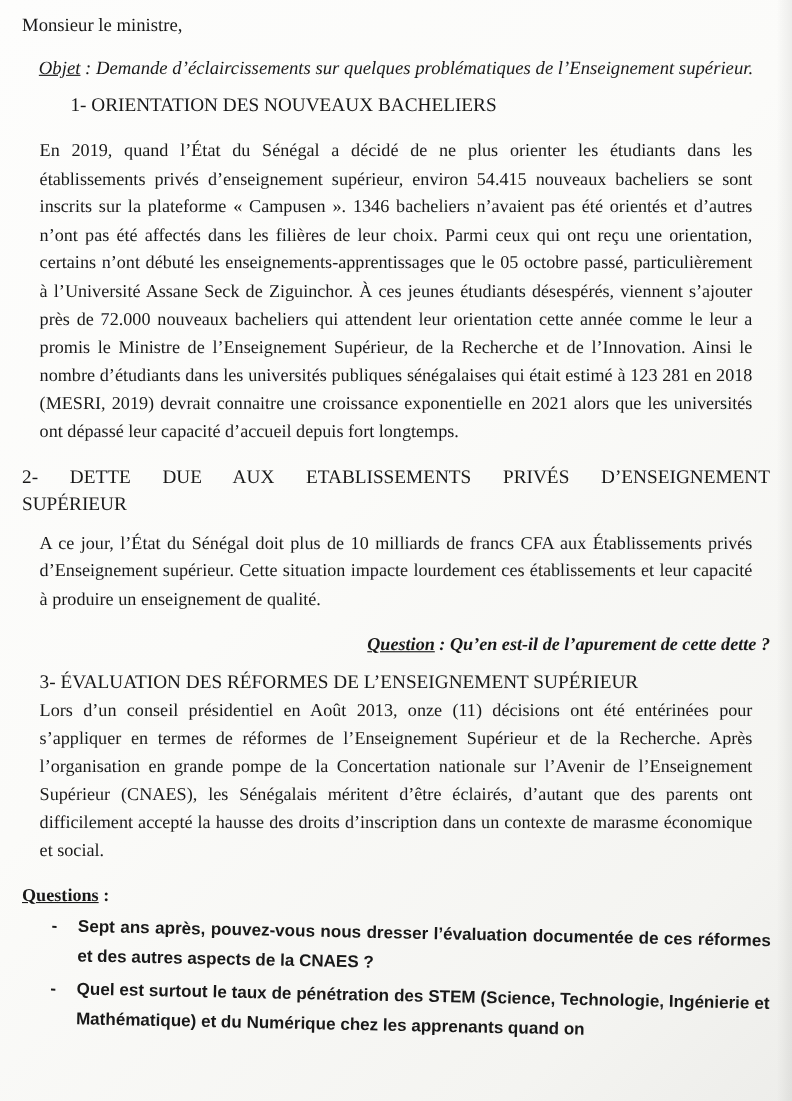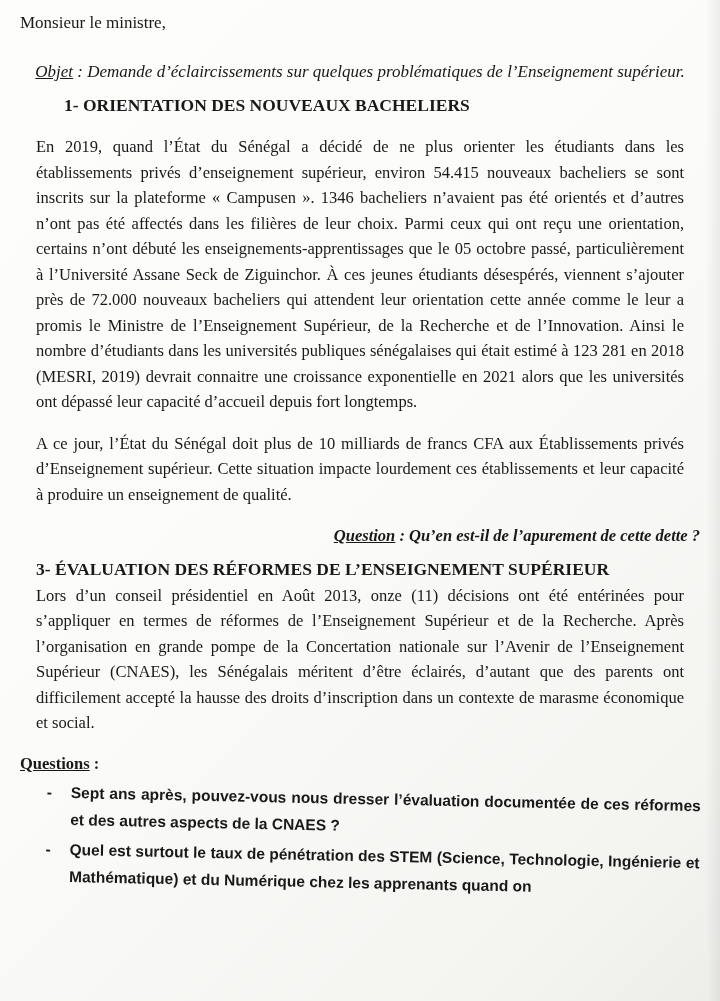--- a/index.html
+++ b/index.html
@@ -20,34 +20,34 @@
     content: "";
     position: absolute;
     top: 0; right: 0;
     width: 14px; height: 100%;
     background: linear-gradient(to right, rgba(0,0,0,0), rgba(0,0,0,0.06));
     pointer-events: none;
   }
   .salutation {
     font-size: 17px;
     line-height: 22px;
-    margin: 0 0 24px 0;
+    margin: 0 0 14px 0;
   }
   .objet {
     font-size: 17px;
     line-height: 27px;
     font-style: italic;
     margin: 0 0 8px 0;
     text-align: center;
   }
   .u { text-decoration: underline; }
   .sec-heading {
     font-size: 17.5px;
     line-height: 25px;
-    font-weight: 700;
+    font-weight: 400;
     margin: 0;
   }
   .h1 { margin: 0 0 1px 44px; }
   .h2 { margin: 11px 0 0 0; text-align: justify; word-spacing: 0.48em; }
   .h3 { margin: 8px 0 0 16px; }
   .body-par {
     font-size: 16.5px;
     line-height: 25.5px;
     text-align: justify;
     margin: 16px;
@@ -103,20 +103,21 @@
 <div class="page">
 
   <p class="salutation">Monsieur le ministre,</p>
 
   <p class="objet"><span class="u">Objet</span><span> : Demande d’éclaircissements sur quelques problématiques de l’Enseignement supérieur.</span></p>
 
   <h2 class="sec-heading h1">1- ORIENTATION DES NOUVEAUX BACHELIERS</h2>
   <p class="body-par">En 2019, quand l’État du Sénégal a décidé de ne plus orienter les étudiants dans les établissements privés d’enseignement supérieur, environ 54.415 nouveaux bacheliers se sont inscrits sur la plateforme « Campusen ». 1346 bacheliers n’avaient pas été orientés et d’autres n’ont pas été affectés dans les filières de leur choix. Parmi ceux qui ont reçu une orientation, certains n’ont débuté les enseignements-apprentissages que le 05 octobre passé, particulièrement à l’Université Assane Seck de Ziguinchor. À ces jeunes étudiants désespérés, viennent s’ajouter près de 72.000 nouveaux bacheliers qui attendent leur orientation cette année comme le leur a promis le Ministre de l’Enseignement Supérieur, de la Recherche et de l’Innovation. Ainsi le nombre d’étudiants dans les universités publiques sénégalaises qui était estimé à 123 281 en 2018 (MESRI, 2019) devrait connaitre une croissance exponentielle en 2021 alors que les universités ont dépassé leur capacité d’accueil depuis fort longtemps.</p>
 
 
+  <h2 class="sec-heading h2">2- DETTE DUE AUX ETABLISSEMENTS PRIVÉS D’ENSEIGNEMENT SUPÉRIEUR</h2>
   <p class="body-par mt-body2">A ce jour, l’État du Sénégal doit plus de 10 milliards de francs CFA aux Établissements privés d’Enseignement supérieur. Cette situation impacte lourdement ces établissements et leur capacité à produire un enseignement de qualité.</p>
 
   <p class="question q2"><span class="qlabel">Question</span><span> : Qu’en est-il de l’apurement de cette dette ?</span></p>
 
   <h2 class="sec-heading h3">3- ÉVALUATION DES RÉFORMES DE L’ENSEIGNEMENT SUPÉRIEUR</h2>
   <p class="body-par mt-body3">Lors d’un conseil présidentiel en Août 2013, onze (11) décisions ont été entérinées pour s’appliquer en termes de réformes de l’Enseignement Supérieur et de la Recherche. Après l’organisation en grande pompe de la Concertation nationale sur l’Avenir de l’Enseignement Supérieur (CNAES), les Sénégalais méritent d’être éclairés, d’autant que des parents ont difficilement accepté la hausse des droits d’inscription dans un contexte de marasme économique et social.</p>
 
   <p class="qs-label"><span class="qlabel">Questions</span><span> :</span></p>
 
   <ul class="qlist">

